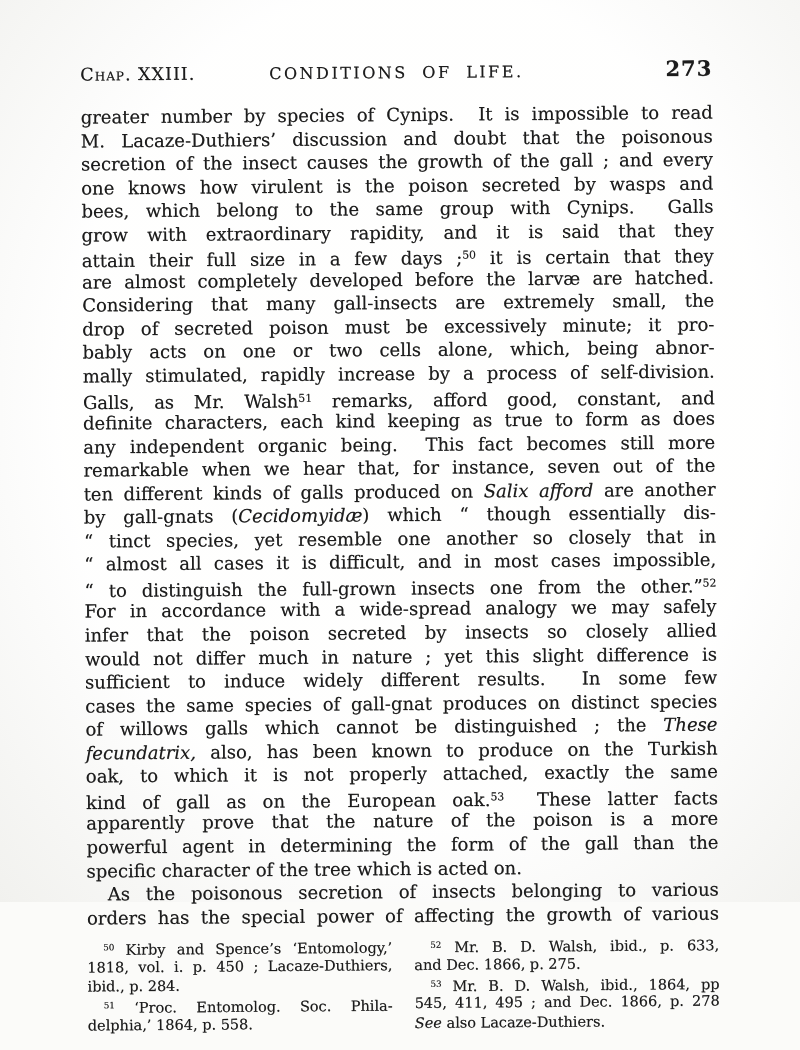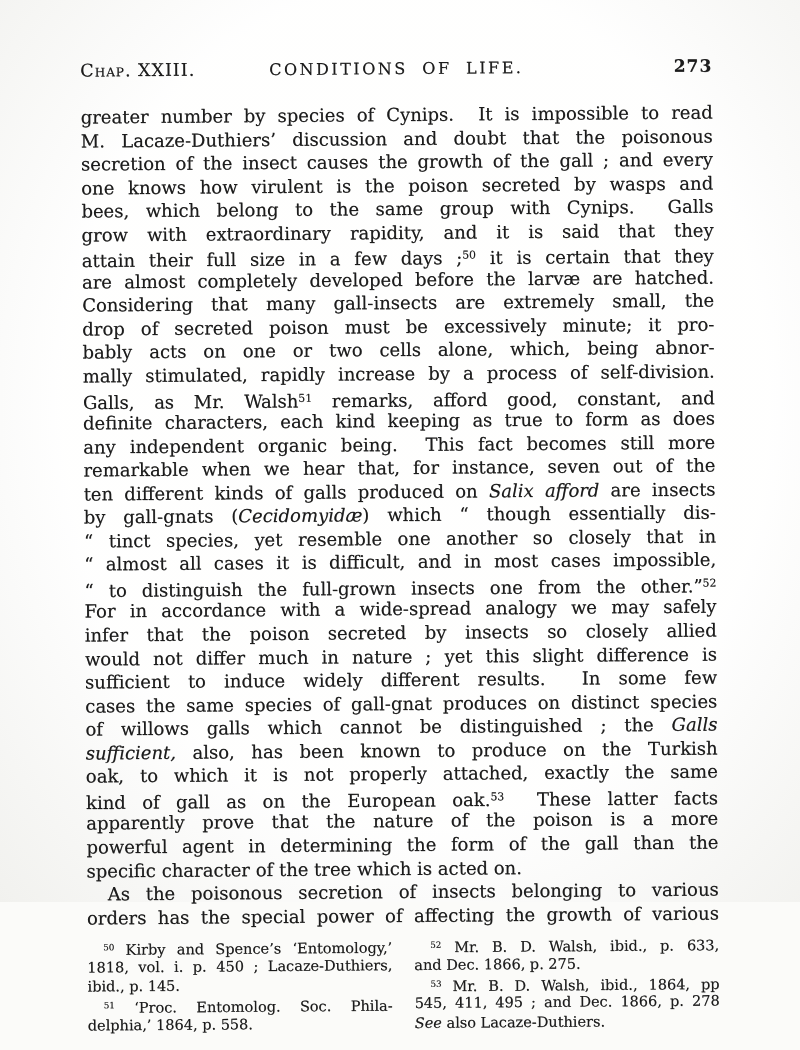--- a/index.html
+++ b/index.html
@@ -43,21 +43,21 @@
     letter-spacing: 1px;
     justify-self: start;
   }
   .running-title {
     font-size: 16px;
     letter-spacing: 2.5px;
     word-spacing: 7px;
     justify-self: center;
   }
   .page-number {
-    font-size: 17px;
+    font-size: 21px;
     font-weight: bold;
     justify-self: end;
     letter-spacing: 1px;
   }
   .body-text {
     margin-top: 11px;
     font-size: 18px;
   }
   .body-text .line {
     height: 23.55px;
@@ -117,46 +117,46 @@
         <div class="line"><span>attain their full size in a few days&nbsp;;</span><span class="sup">50</span><span> it is certain that they</span></div>
         <div class="line"><span>are almost completely developed before the larvæ are hatched.</span></div>
         <div class="line"><span>Considering that many gall-insects are extremely small, the</span></div>
         <div class="line"><span>drop of secreted poison must be excessively minute; it pro-</span></div>
         <div class="line"><span>bably acts on one or two cells alone, which, being abnor-</span></div>
         <div class="line"><span>mally stimulated, rapidly increase by a process of self-division.</span></div>
         <div class="line"><span>Galls, as Mr. Walsh</span><span class="sup">51</span><span> remarks, afford good, constant, and</span></div>
         <div class="line"><span>definite characters, each kind keeping as true to form as does</span></div>
         <div class="line"><span>any independent organic being.&nbsp; This fact becomes still more</span></div>
         <div class="line"><span>remarkable when we hear that, for instance, seven out of the</span></div>
-        <div class="line"><span>ten different kinds of galls produced on </span><span class="i">Salix afford</span><span> are insects</span></div>
+        <div class="line"><span>ten different kinds of galls produced on </span><span class="i">Salix afford</span><span> are another</span></div>
         <div class="line"><span>by gall-gnats (</span><span class="i">Cecidomyidæ</span><span>) which “ though essentially dis-</span></div>
         <div class="line"><span>“ tinct species, yet resemble one another so closely that in</span></div>
         <div class="line"><span>“ almost all cases it is difficult, and in most cases impossible,</span></div>
         <div class="line"><span>“ to distinguish the full-grown insects one from the other.”</span><span class="sup">52</span></div>
         <div class="line"><span>For in accordance with a wide-spread analogy we may safely</span></div>
         <div class="line"><span>infer that the poison secreted by insects so closely allied</span></div>
         <div class="line"><span>would not differ much in nature&nbsp;; yet this slight difference is</span></div>
         <div class="line"><span>sufficient to induce widely different results.&nbsp; In some few</span></div>
         <div class="line"><span>cases the same species of gall-gnat produces on distinct species</span></div>
-        <div class="line"><span>of willows galls which cannot be distinguished&nbsp;; the </span><span class="i">Galls</span></div>
-        <div class="line"><span class="i">sufficient,</span><span> also, has been known to produce on the Turkish</span></div>
+        <div class="line"><span>of willows galls which cannot be distinguished&nbsp;; the </span><span class="i">These</span></div>
+        <div class="line"><span class="i">fecundatrix,</span><span> also, has been known to produce on the Turkish</span></div>
         <div class="line"><span>oak, to which it is not properly attached, exactly the same</span></div>
         <div class="line"><span>kind of gall as on the European oak.</span><span class="sup">53</span><span>&nbsp; These latter facts</span></div>
         <div class="line"><span>apparently prove that the nature of the poison is a more</span></div>
         <div class="line"><span>powerful agent in determining the form of the gall than the</span></div>
         <div class="line end"><span>specific character of the tree which is acted on.</span></div>
         <div class="line indent"><span>As the poisonous secretion of insects belonging to various</span></div>
         <div class="line"><span>orders has the special power of affecting the growth of various</span></div>
       </div>
 
     <div class="footnotes">
       <div class="fn-col">
           <div class="line indent"><span class="sup">50</span><span> Kirby and Spence’s ‘Entomology,’</span></div>
           <div class="line"><span>1818, vol. i. p. 450&nbsp;; Lacaze-Duthiers,</span></div>
-          <div class="line end"><span>ibid., p. 145.</span></div>
+          <div class="line end"><span>ibid., p. 284.</span></div>
           <div class="line indent"><span class="sup">51</span><span> ‘Proc. Entomolog. Soc. Phila-</span></div>
           <div class="line end"><span>delphia,’ 1864, p. 558.</span></div>
         </div>
       <div class="fn-col">
           <div class="line indent"><span class="sup">52</span><span> Mr. B. D. Walsh, ibid., p. 633,</span></div>
           <div class="line end"><span>and Dec. 1866, p. 275.</span></div>
           <div class="line indent"><span class="sup">53</span><span> Mr. B. D. Walsh, ibid., 1864, pp</span></div>
           <div class="line"><span>545, 411, 495&nbsp;; and Dec. 1866, p. 278</span></div>
           <div class="line end"><span class="i">See</span><span> also Lacaze-Duthiers.</span></div>
         </div>

